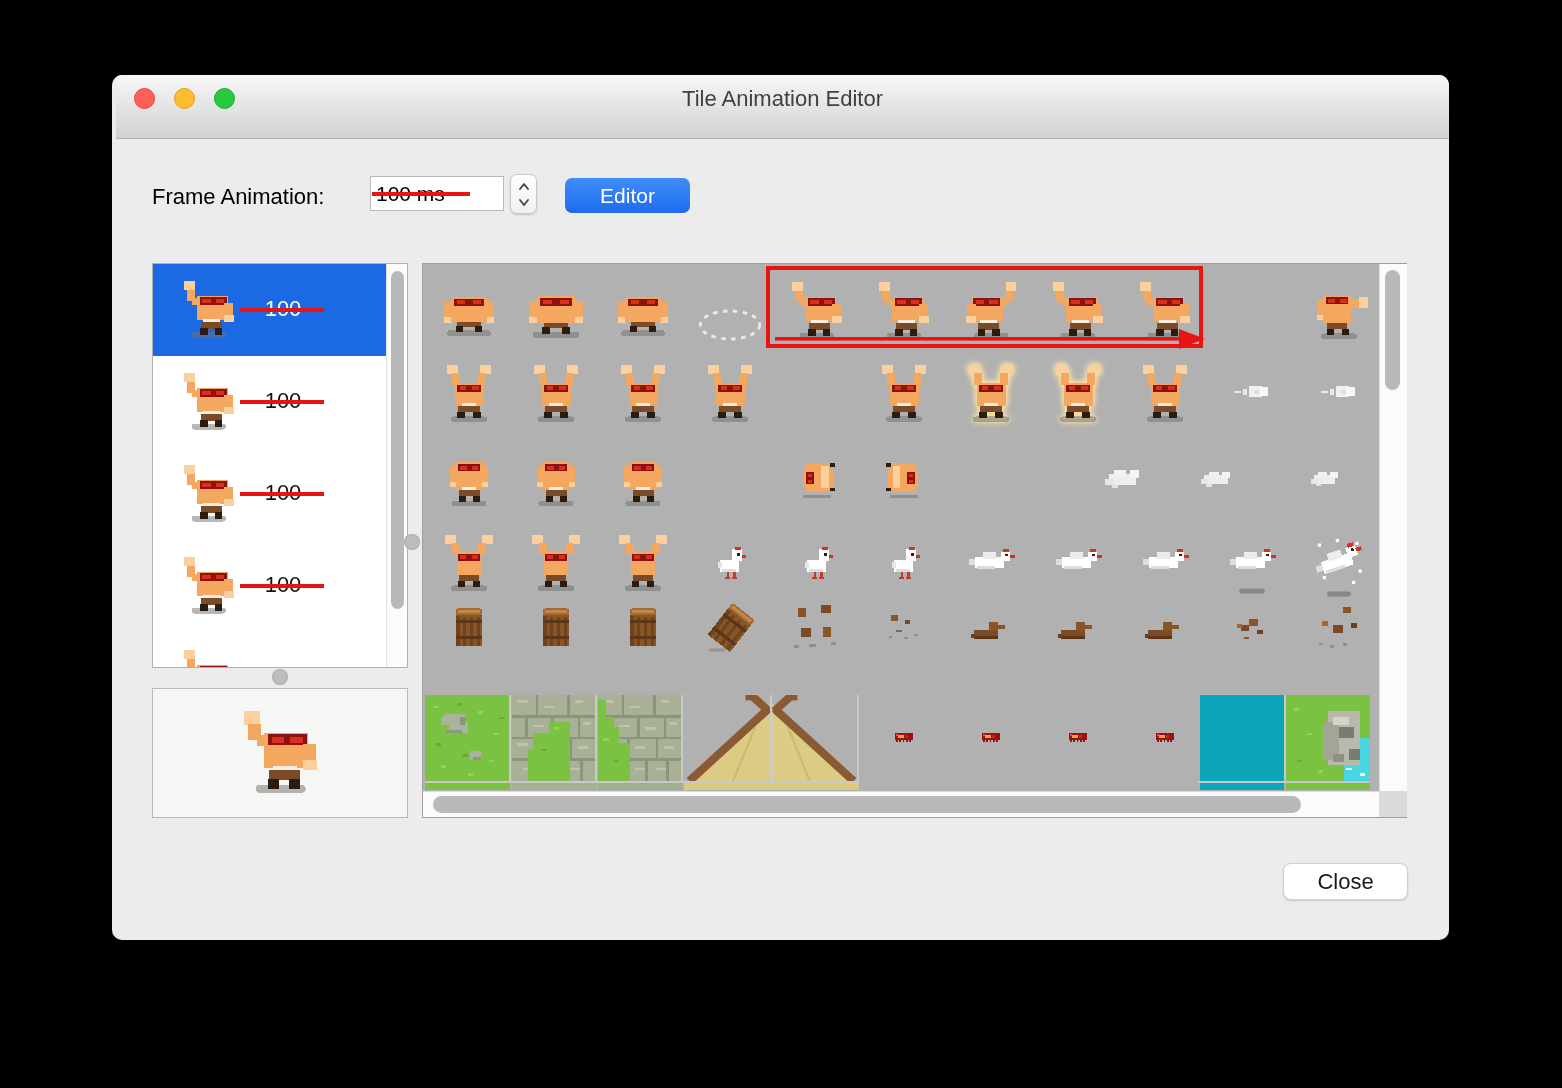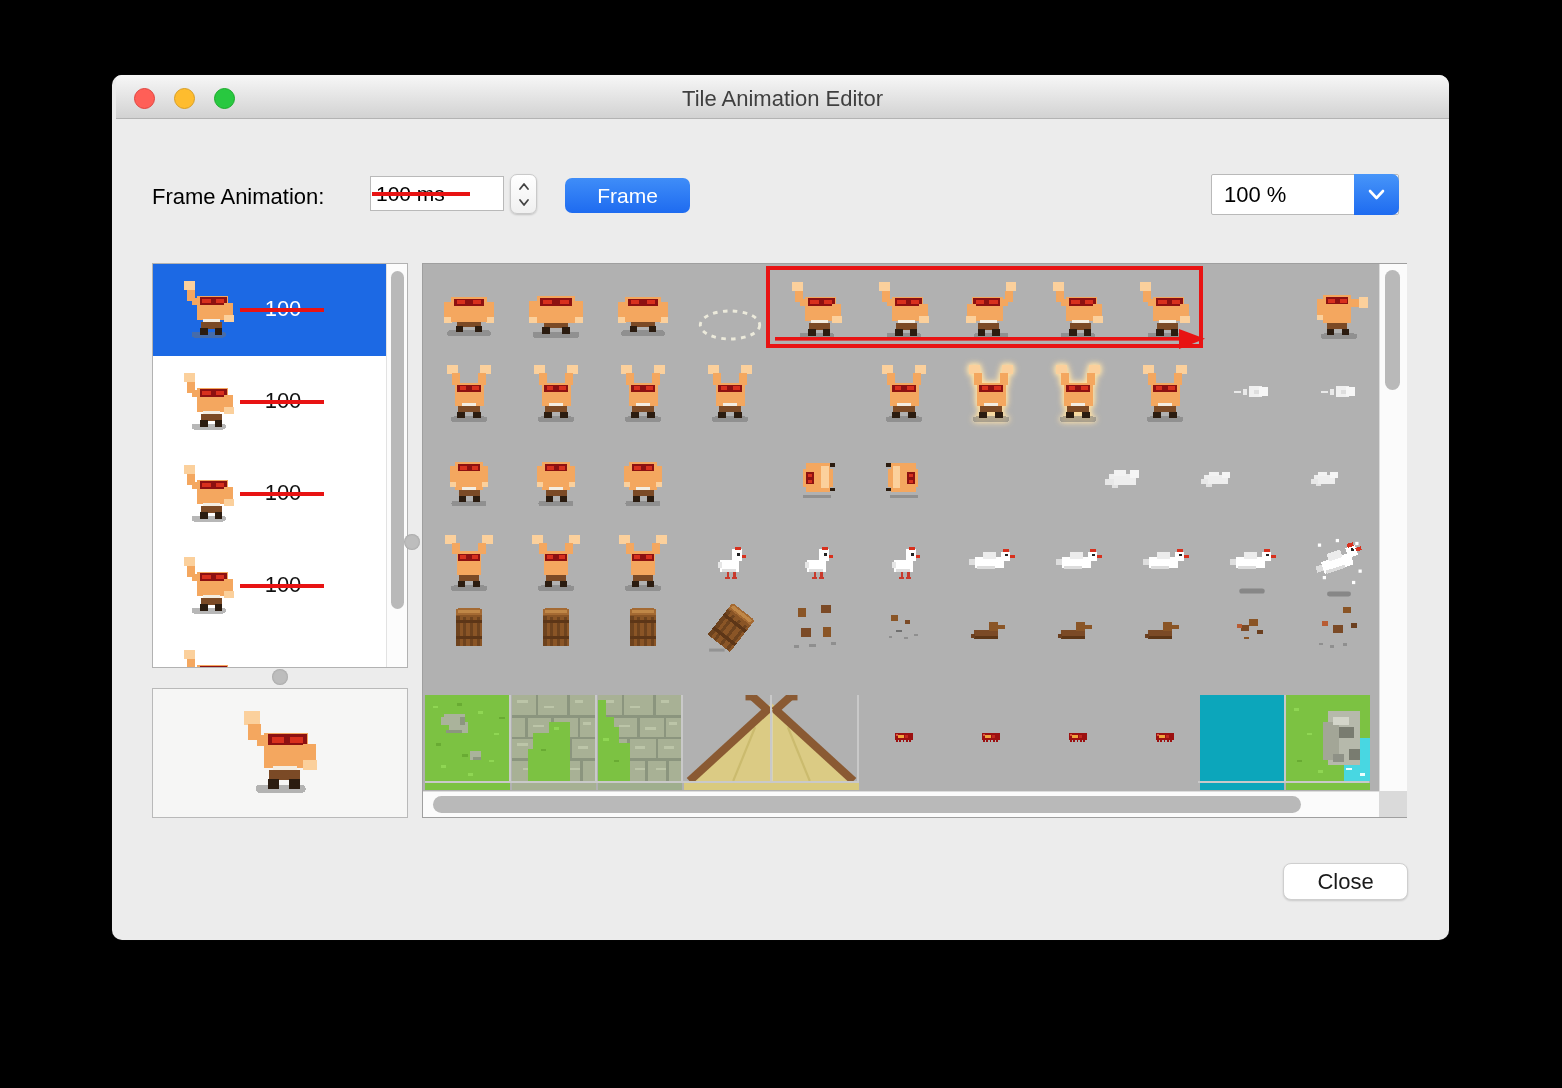--- a/index.html
+++ b/index.html
@@ -1,21 +1,21 @@
 <!DOCTYPE html>
 <html><head>
 <meta charset="utf-8">
 <style>
   * { margin:0; padding:0; box-sizing:border-box; }
   html,body { background:#000; }
   body { font-family:"Liberation Sans", sans-serif; }
   .stage { position:relative; width:1562px; height:1088px; background:#000; border-radius:28px; overflow:hidden; }
   .window { position:absolute; left:112px; top:75px; width:1337px; height:865px; background:#ececec;
             border-radius:10px; overflow:hidden; box-shadow:0 30px 70px rgba(0,0,0,.7), 0 0 1px rgba(255,255,255,.25); }
-  .titlebar { position:absolute; left:4px; top:0; right:0; height:44px;
+  .titlebar { position:absolute; left:4px; top:0; right:0; height:64px;
               background:linear-gradient(180deg,#f7f7f7,#d2d2d2); border-bottom:1px solid #b3b3b3; }
   .lights { position:absolute; left:18px; top:13px; display:flex; gap:19px; }
   .light { width:21px; height:21px; border-radius:50%; display:inline-block; }
   .light.red { background:#ff5f57; border:1px solid #e0443e; }
   .light.yellow { background:#febc2e; border:1px solid #d89e24; }
   .light.green { background:#28c840; border:1px solid #1aab29; }
   .title { position:absolute; left:0; right:0; top:0; height:48px; line-height:48px; text-align:center;
            font-size:22px; color:#3f3f3f; }
   
   .fd-label { position:absolute; left:40px; top:104px; height:36px; line-height:36px; font-size:22px; color:#000; }
@@ -417,30 +417,22 @@
 
     <div class="stepper">
       <svg style="top:7px" width="12" height="9" viewBox="0 0 12 9">
         <polyline points="2,7 6,2 10,7" fill="none" stroke="#444" stroke-width="1.8" stroke-linecap="round" stroke-linejoin="round"></polyline>
       </svg>
       <svg style="top:23px" width="12" height="9" viewBox="0 0 12 9">
         <polyline points="2,2 6,7 10,2" fill="none" stroke="#444" stroke-width="1.8" stroke-linecap="round" stroke-linejoin="round"></polyline>
       </svg>
     </div>
 
-    <button class="apply-btn">Frame</button>
-
-    <div class="zoom-combo">
-      <span class="zoom-value">100 %</span>
-      <span class="combo-btn">
-        <svg width="17" height="13" viewBox="0 0 17 13">
-          <polyline points="2,3 8.5,10 15,3" fill="none" stroke="#fff" stroke-width="2.6" stroke-linecap="round" stroke-linejoin="round"></polyline>
-        </svg>
-      </span>
-    </div>
+    <button class="apply-btn">Editor</button>
+
 
     <div class="frame-list">
       <div class="fl-items">
           <div class="frame-item selected" style="top:0px;height:92px">
             <svg class="fspr" viewBox="0 0 16 16" style="top:17px">
               <use href="#s-villager-wave"></use>
             </svg>
             <span class="fdur" style="top:32px">100</span>
             <span class="fstrike" style="top:44px"></span>
           </div>

